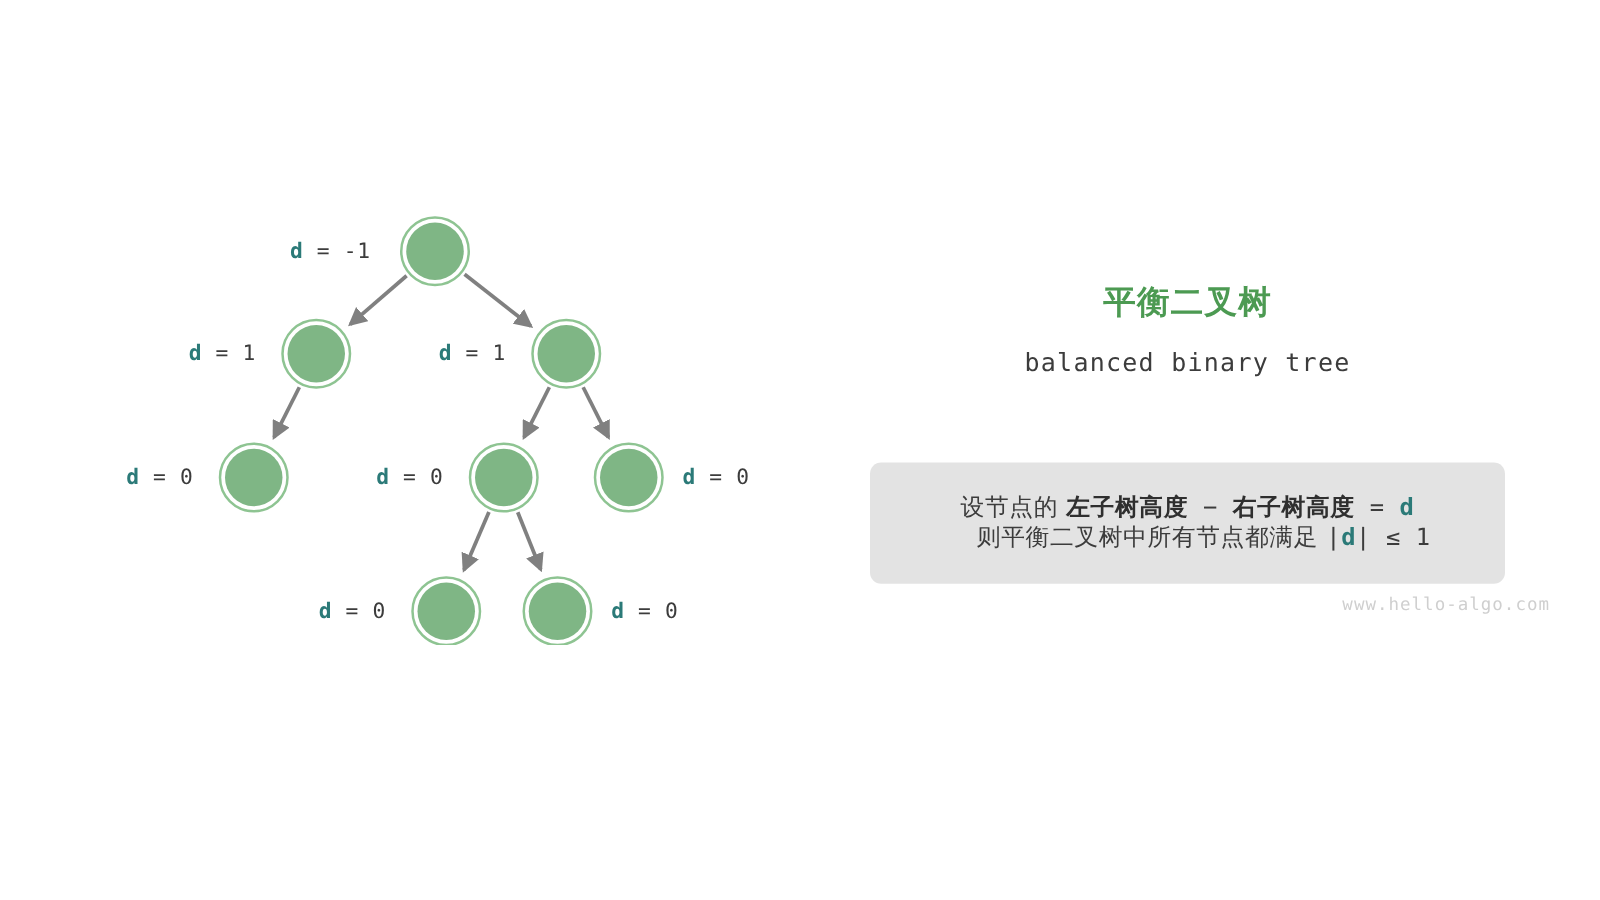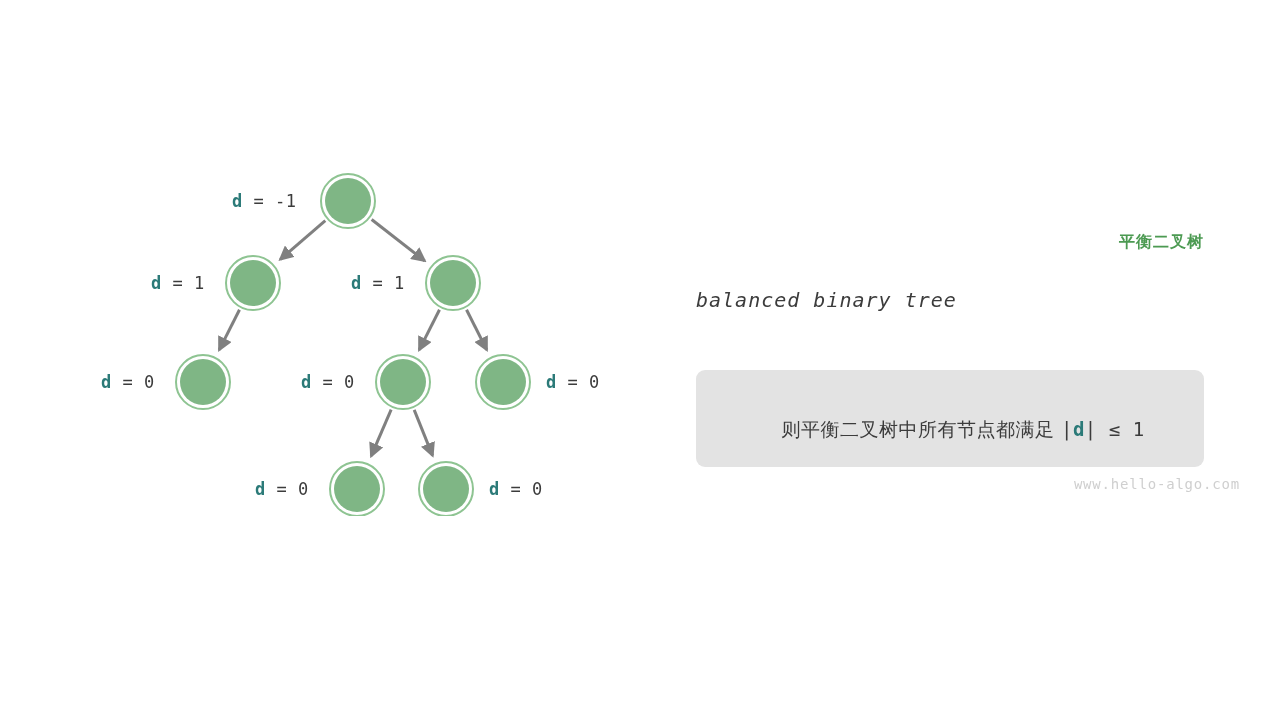--- a/index.html
+++ b/index.html
@@ -54,35 +54,35 @@
   }
 
   
   #right-panel {
     position: absolute;
     left: 696px;
     top: 225px;
     width: 508px;
   }
   #panel-title {
-    text-align: right;
+    text-align: center;
     font-family: "DejaVu Sans", sans-serif;
-    font-size: 16px;
+    font-size: 26px;
     font-weight: bold;
     color: #4c9a52;
     line-height: 34px;
     letter-spacing: 1px;
   }
   #panel-subtitle {
+    text-align: center;
     font-family: "DejaVu Sans Mono", monospace;
     font-size: 20px;
     color: #3c3c3c;
-    margin-top: 29px;
+    margin-top: 19px;
     letter-spacing: 1px;
-    font-style: italic;
   }
   #definition-box {
     position: absolute;
     left: 0px;
     top: 145px;
     width: 508px;
     height: 97px;
     background: #e3e3e3;
     border-radius: 9px;
     box-sizing: border-box;
@@ -190,20 +190,23 @@
     </div>
 
   <div id="right-panel">
 
     <div id="panel-title">平衡二叉树</div>
 
     <div id="panel-subtitle">balanced binary tree</div>
 
     <div id="definition-box">
 
+      <div class="def-line" id="def-line-1">
+        <span>设节点的 </span><span class="def-strong">左子树高度</span><span class="def-mono"> − </span><span class="def-strong">右子树高度</span><span class="def-mono"> = </span><span class="def-d">d</span>
+      </div>
 
       <div class="def-line" id="def-line-2">
         <span>则平衡二叉树中所有节点都满足 </span><span class="def-mono">|</span><span class="def-d">d</span><span class="def-mono">|</span><span class="def-mono"> ≤ 1</span>
       </div>
 
     </div>
   </div>
 
   <div id="watermark">www.hello-algo.com</div>
 

